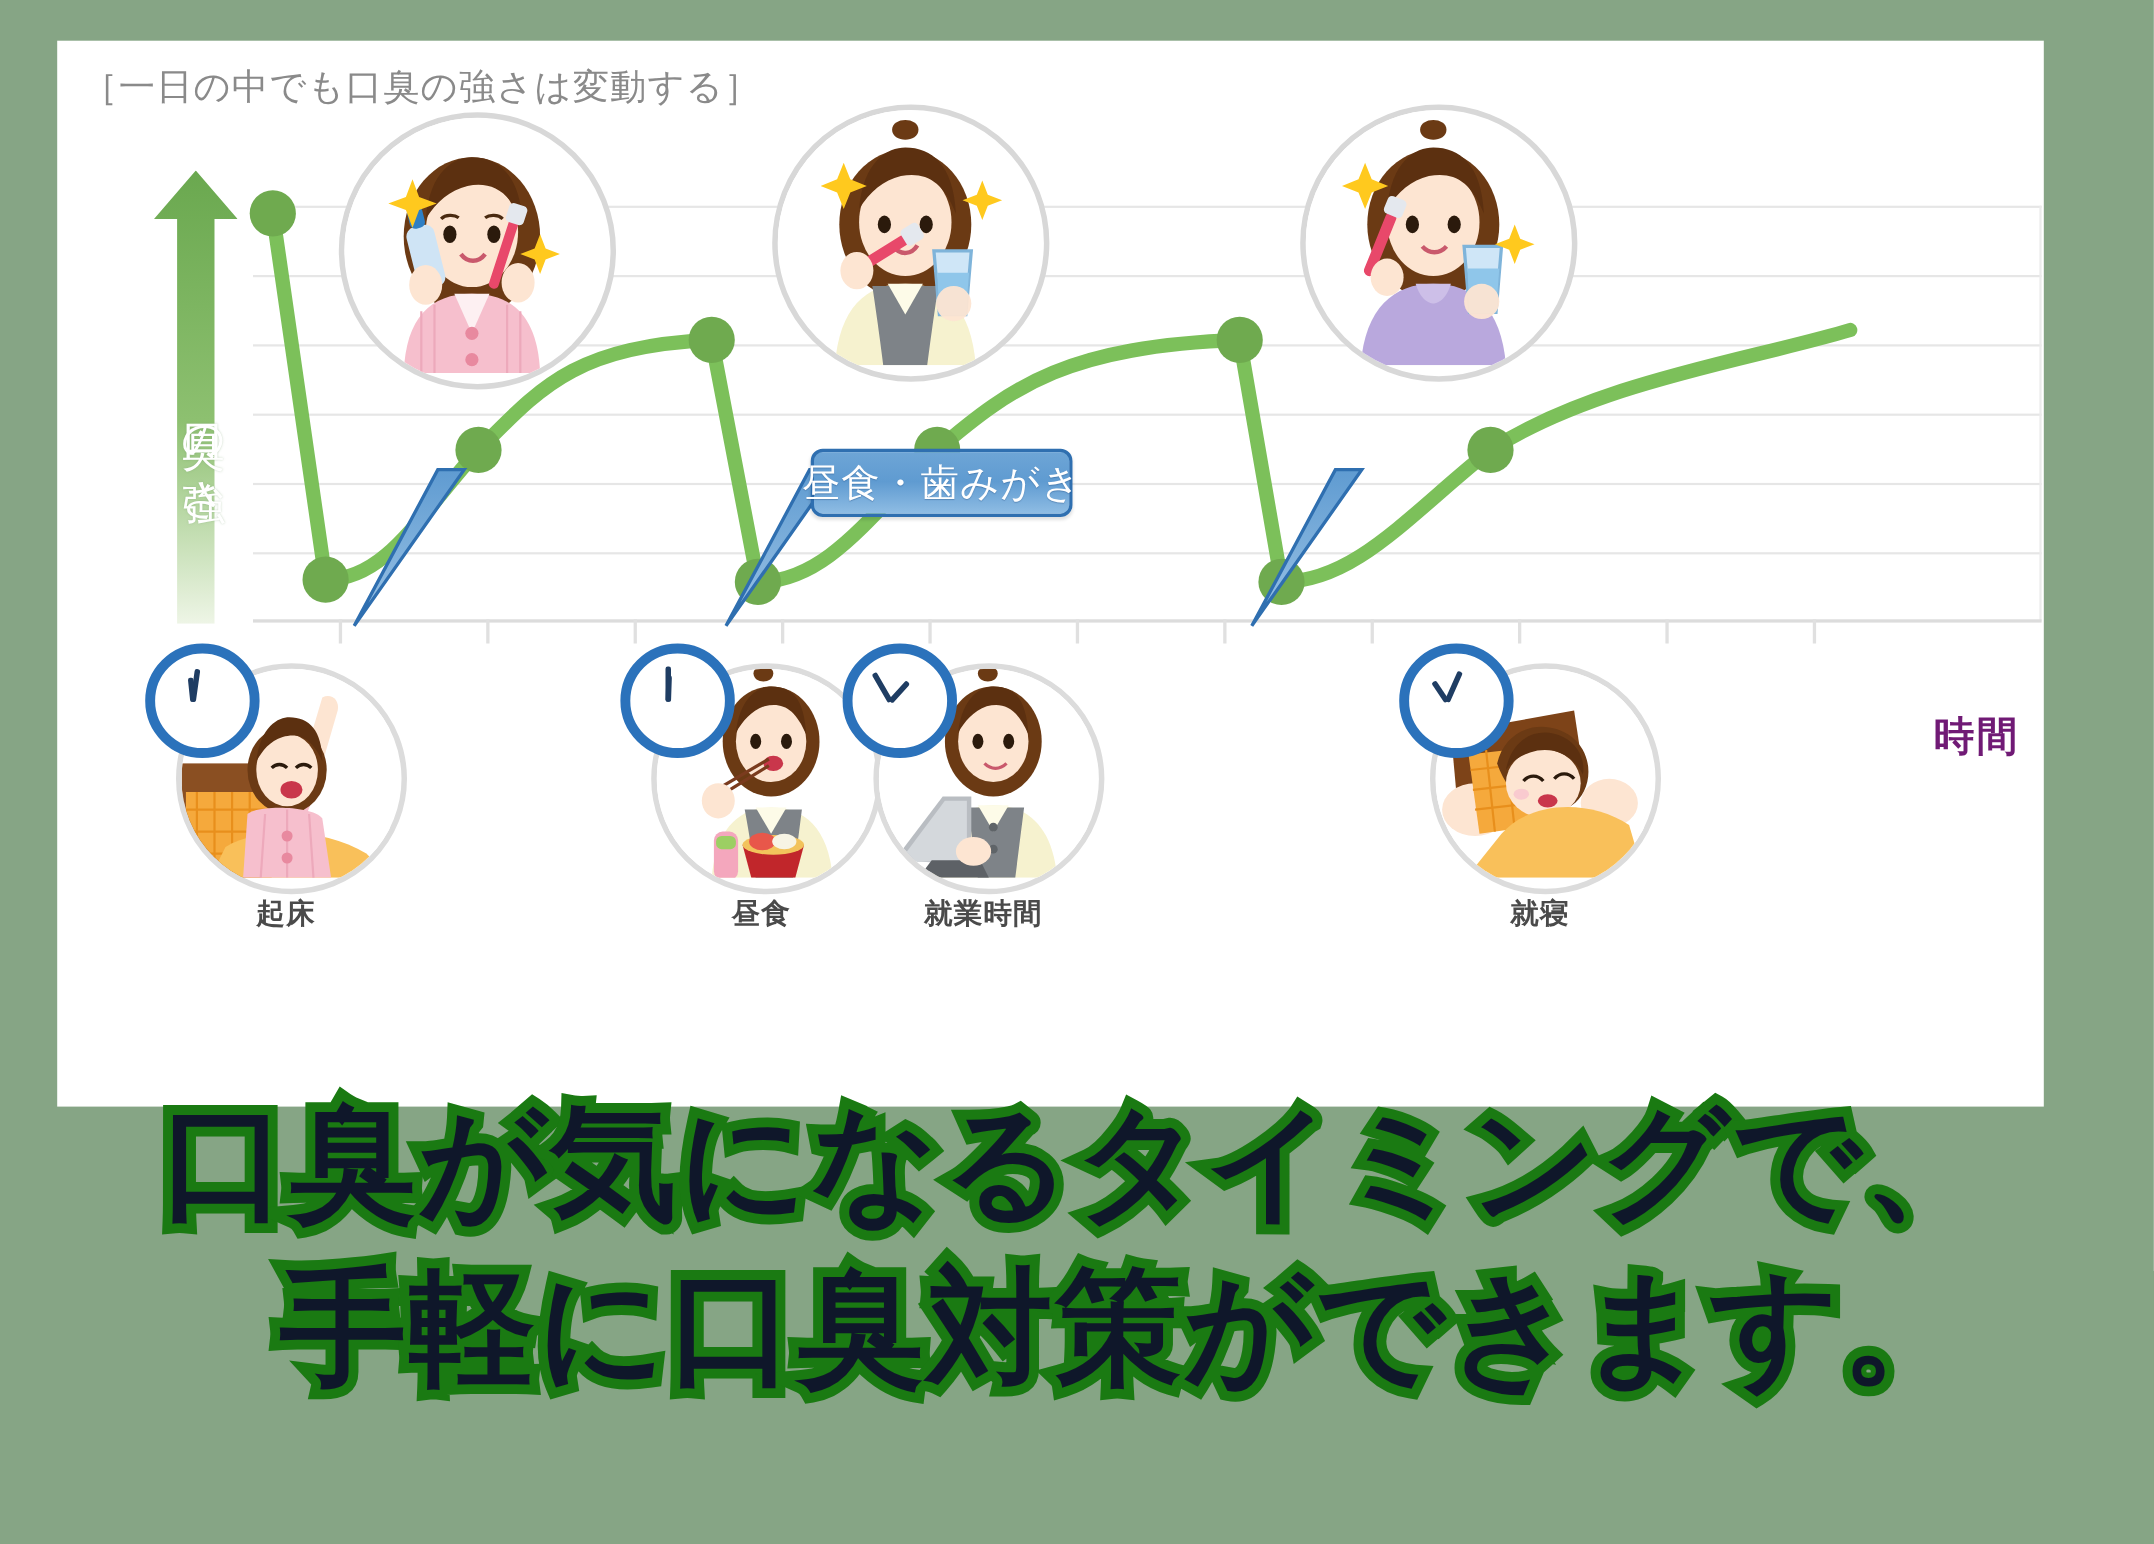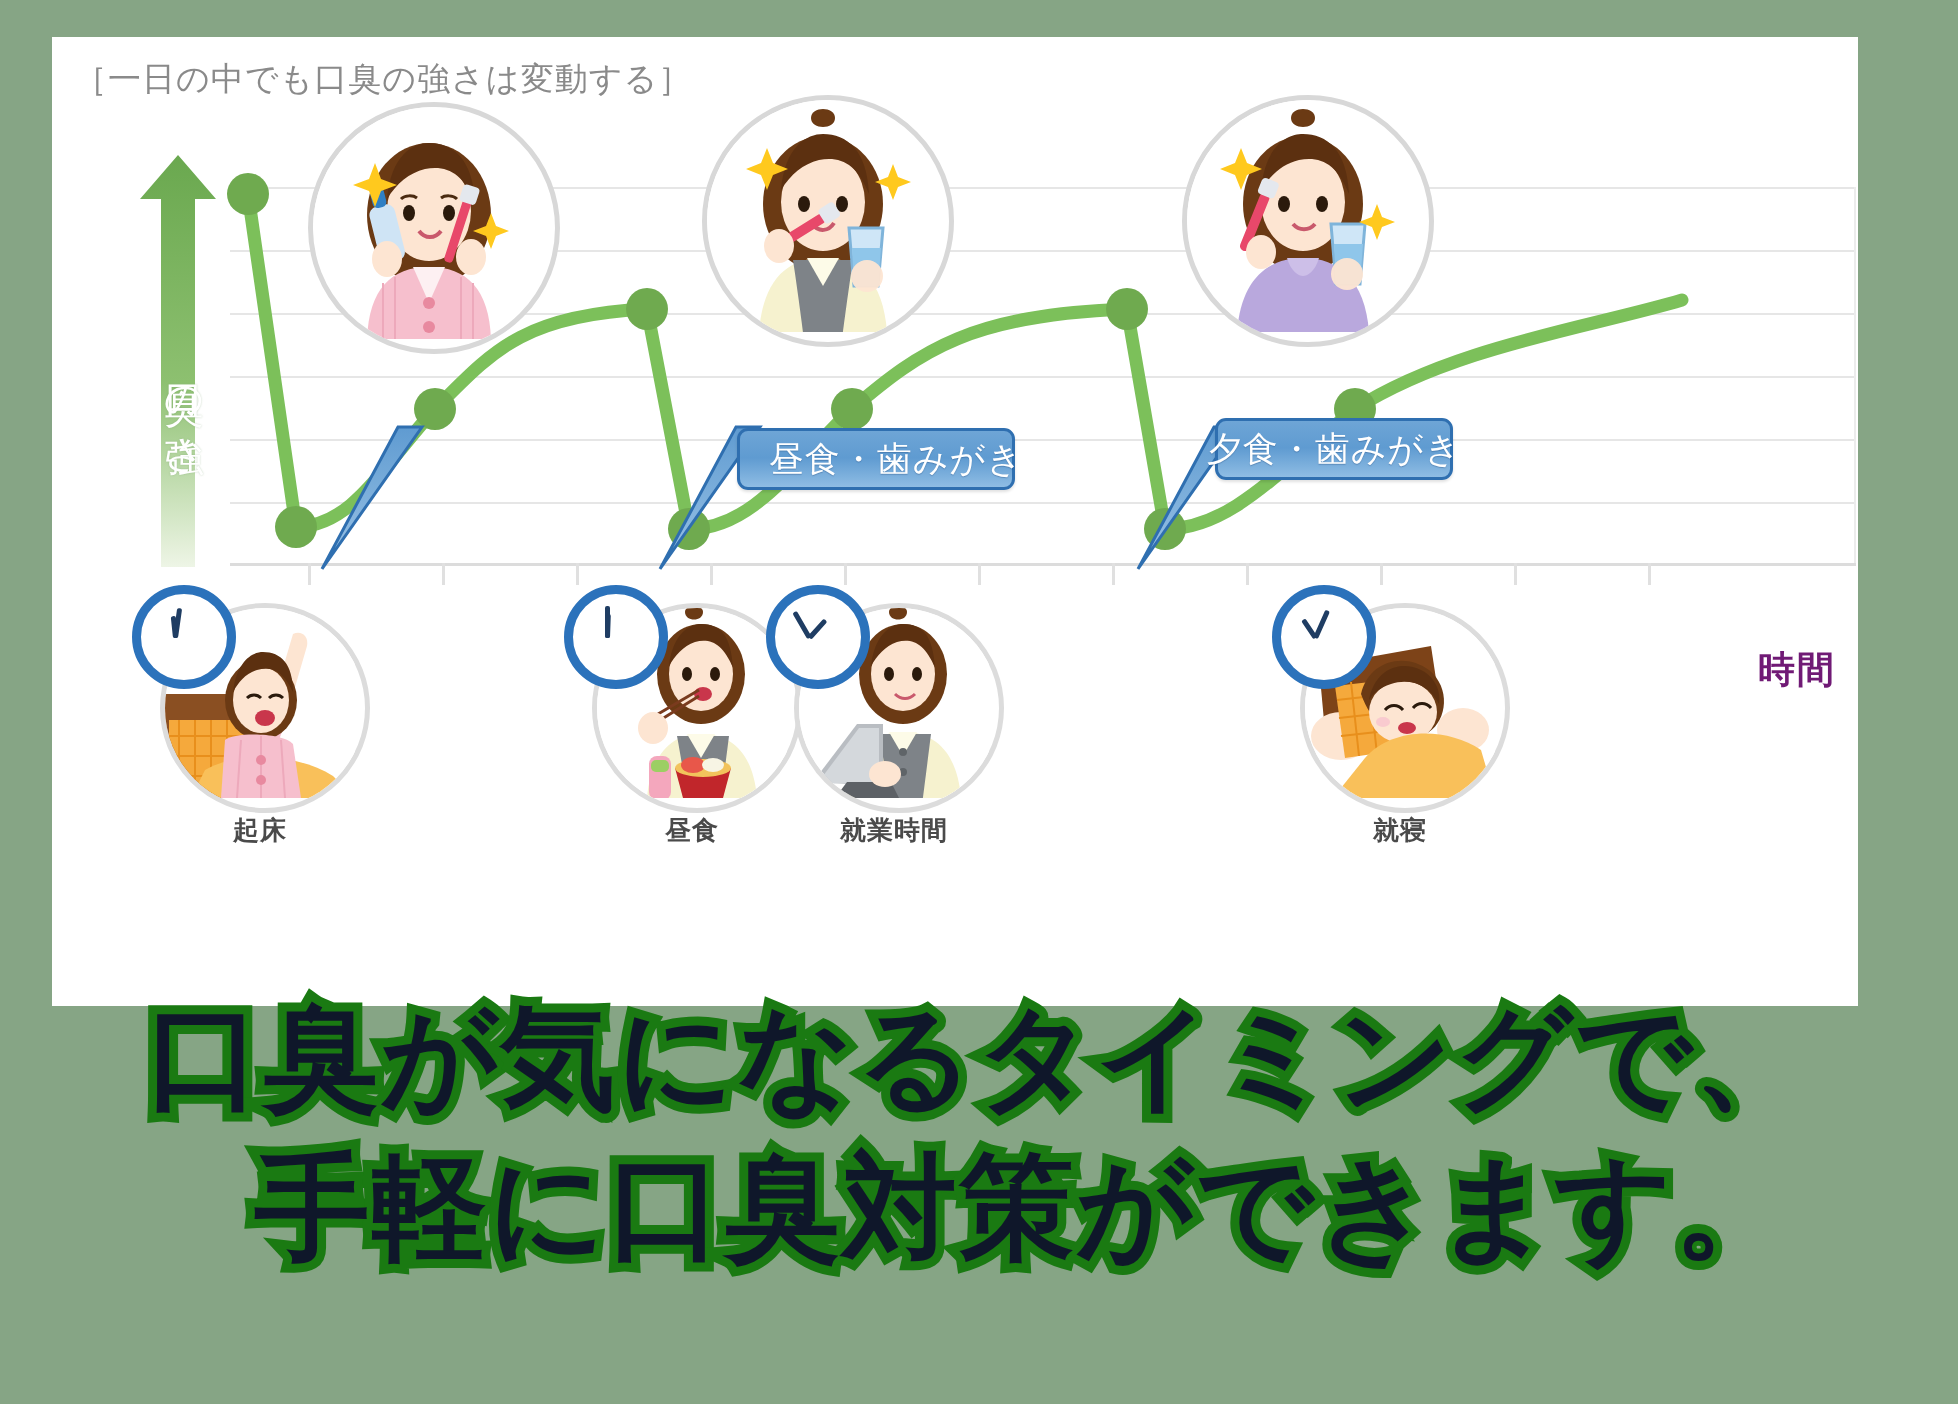--- a/index.html
+++ b/index.html
@@ -317,25 +317,22 @@
   <svg class="callout-tail" style="left:1066px;top:380px;width:180px;height:180px;" viewBox="0 0 180 180">
     <defs>
         <linearGradient id="tg3" x1="0" y1="0" x2="0" y2="1">
       <stop offset="0%" stop-color="#5f9bd1"></stop>
           <stop offset="100%" stop-color="#9cc4e6"></stop>
     </linearGradient>
       </defs>
     <path d="M96 10 L120 10 L20 152 Z" fill="url(#tg3)" stroke="#2f6fb0" stroke-width="3"></path>
   </svg>
 
-  <div class="callout" style="left:685px;top:391px;width:232px;padding-left:40px;">
+  <div class="callout" style="left:685px;top:371px;width:232px;">
     <span>昼食・歯みがき</span>
-  </div>
-  <div class="callout" style="left:1163px;top:381px;width:232px;">
-    <span>夕食・歯みがき</span>
   </div>
 
   <div class="time-caption">時間</div>
 
   <div class="timeline-item" style="left:108px;top:566px;width:200px;height:250px;">
     <div class="tl-illus">
       <svg width="190" height="190" viewBox="0 0 190 190">
         <rect x="0" y="0" width="190" height="190" fill="#fff"></rect>
         <rect x="0" y="86" width="72" height="104" fill="#8a4f22"></rect>
         <rect x="4" y="112" width="78" height="78" fill="#f5a93c"></rect>

